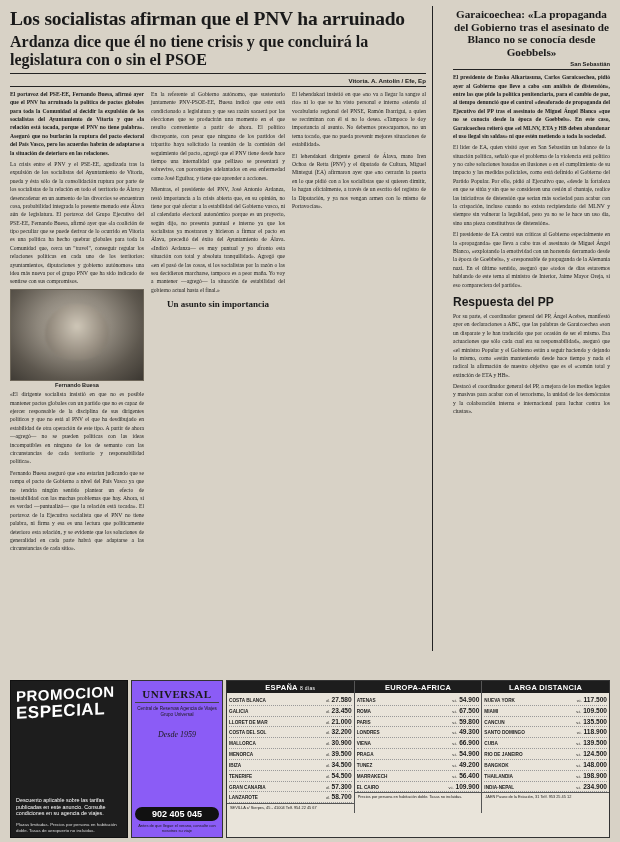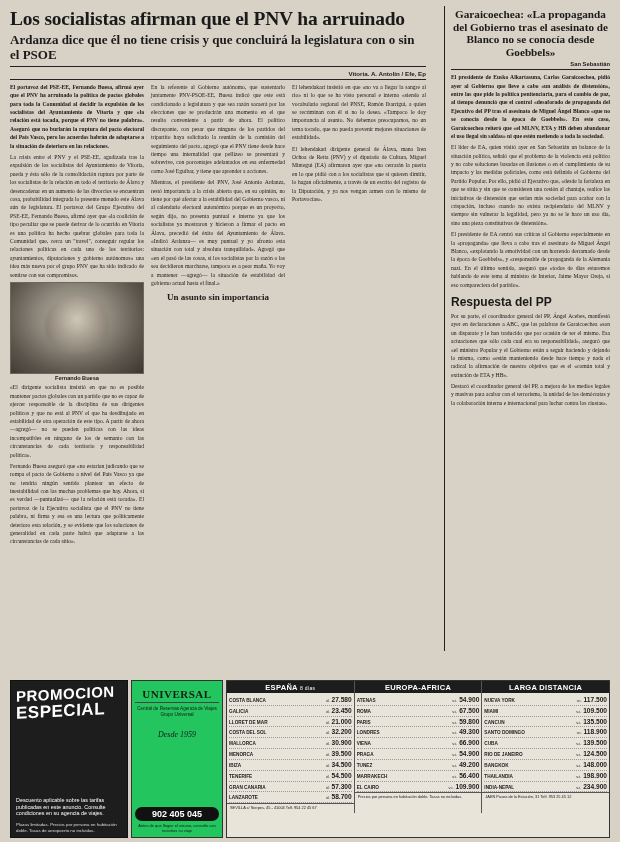--- a/index.html
+++ b/index.html
@@ -33,36 +33,36 @@
     font-family: "Liberation Serif", serif;
     font-size: 15px; font-weight: bold; letter-spacing: 3px;
     text-align: center; flex: 1;
   }
   .masthead .folio {
     font-family: "Liberation Sans", sans-serif;
     font-size: 8px; font-weight: bold; letter-spacing: .5px;
   }
 
   
-  .body-wrap { display: flex; gap: 18px; height: 645px; }
+  .body-wrap { display: flex; gap: 6px; height: 645px; }
   .left-block { width: 418px; position: relative; }
   .right-block {
     width: 182px; position: relative;
-    border-left: 1px solid #222; padding-left: 6px;
+    border-left: 1px solid #222; padding-left: 20px;
   }
 
   
   h1.headline {
     font-family: "Liberation Serif", serif;
     font-size: 19.5px; line-height: 1.08; font-weight: bold;
     margin: 2px 0 4px 0; letter-spacing: -.2px;
   }
   .subhead {
     font-family: "Liberation Serif", serif;
-    font-size: 13px; font-weight: bold; line-height: 1.15;
+    font-size: 16px; font-weight: bold; line-height: 1.15;
     margin: 0 0 3px 0;
     border-bottom: 1px solid #222;
     padding-bottom: 3px;
   }
   .byline {
     font-family: "Liberation Sans", sans-serif;
     font-size: 6.2px; font-weight: bold; text-align: right;
     margin: 1px 0 3px 0;
     border-bottom: 1px solid #222; padding-bottom: 2px;
   }
@@ -161,21 +161,21 @@
     font-family: "Liberation Sans", sans-serif;
     font-size: 5.4px; line-height: 1.25; width: 106px;
   }
   .ad-promo .pr5 {
     position: absolute; left: 5px; bottom: 4px;
     font-family: "Liberation Sans", sans-serif;
     font-size: 4.4px; line-height: 1.25; width: 106px; color: #ddd;
   }
 
   .ad-uni {
-    width: 92px; background: #22c55e; border: 1px solid #333;
+    width: 92px; background: #8b5cf6; border: 1px solid #333;
     position: relative; padding: 3px;
   }
   .ad-uni .uni-logo {
     font-family: "Liberation Serif", serif;
     font-size: 11px; font-weight: bold; text-align: center;
     letter-spacing: .5px; margin-top: 4px;
     border-bottom: 1px solid #444; padding-bottom: 2px;
   }
   .ad-uni .uni-sub {
     font-family: "Liberation Sans", sans-serif;

